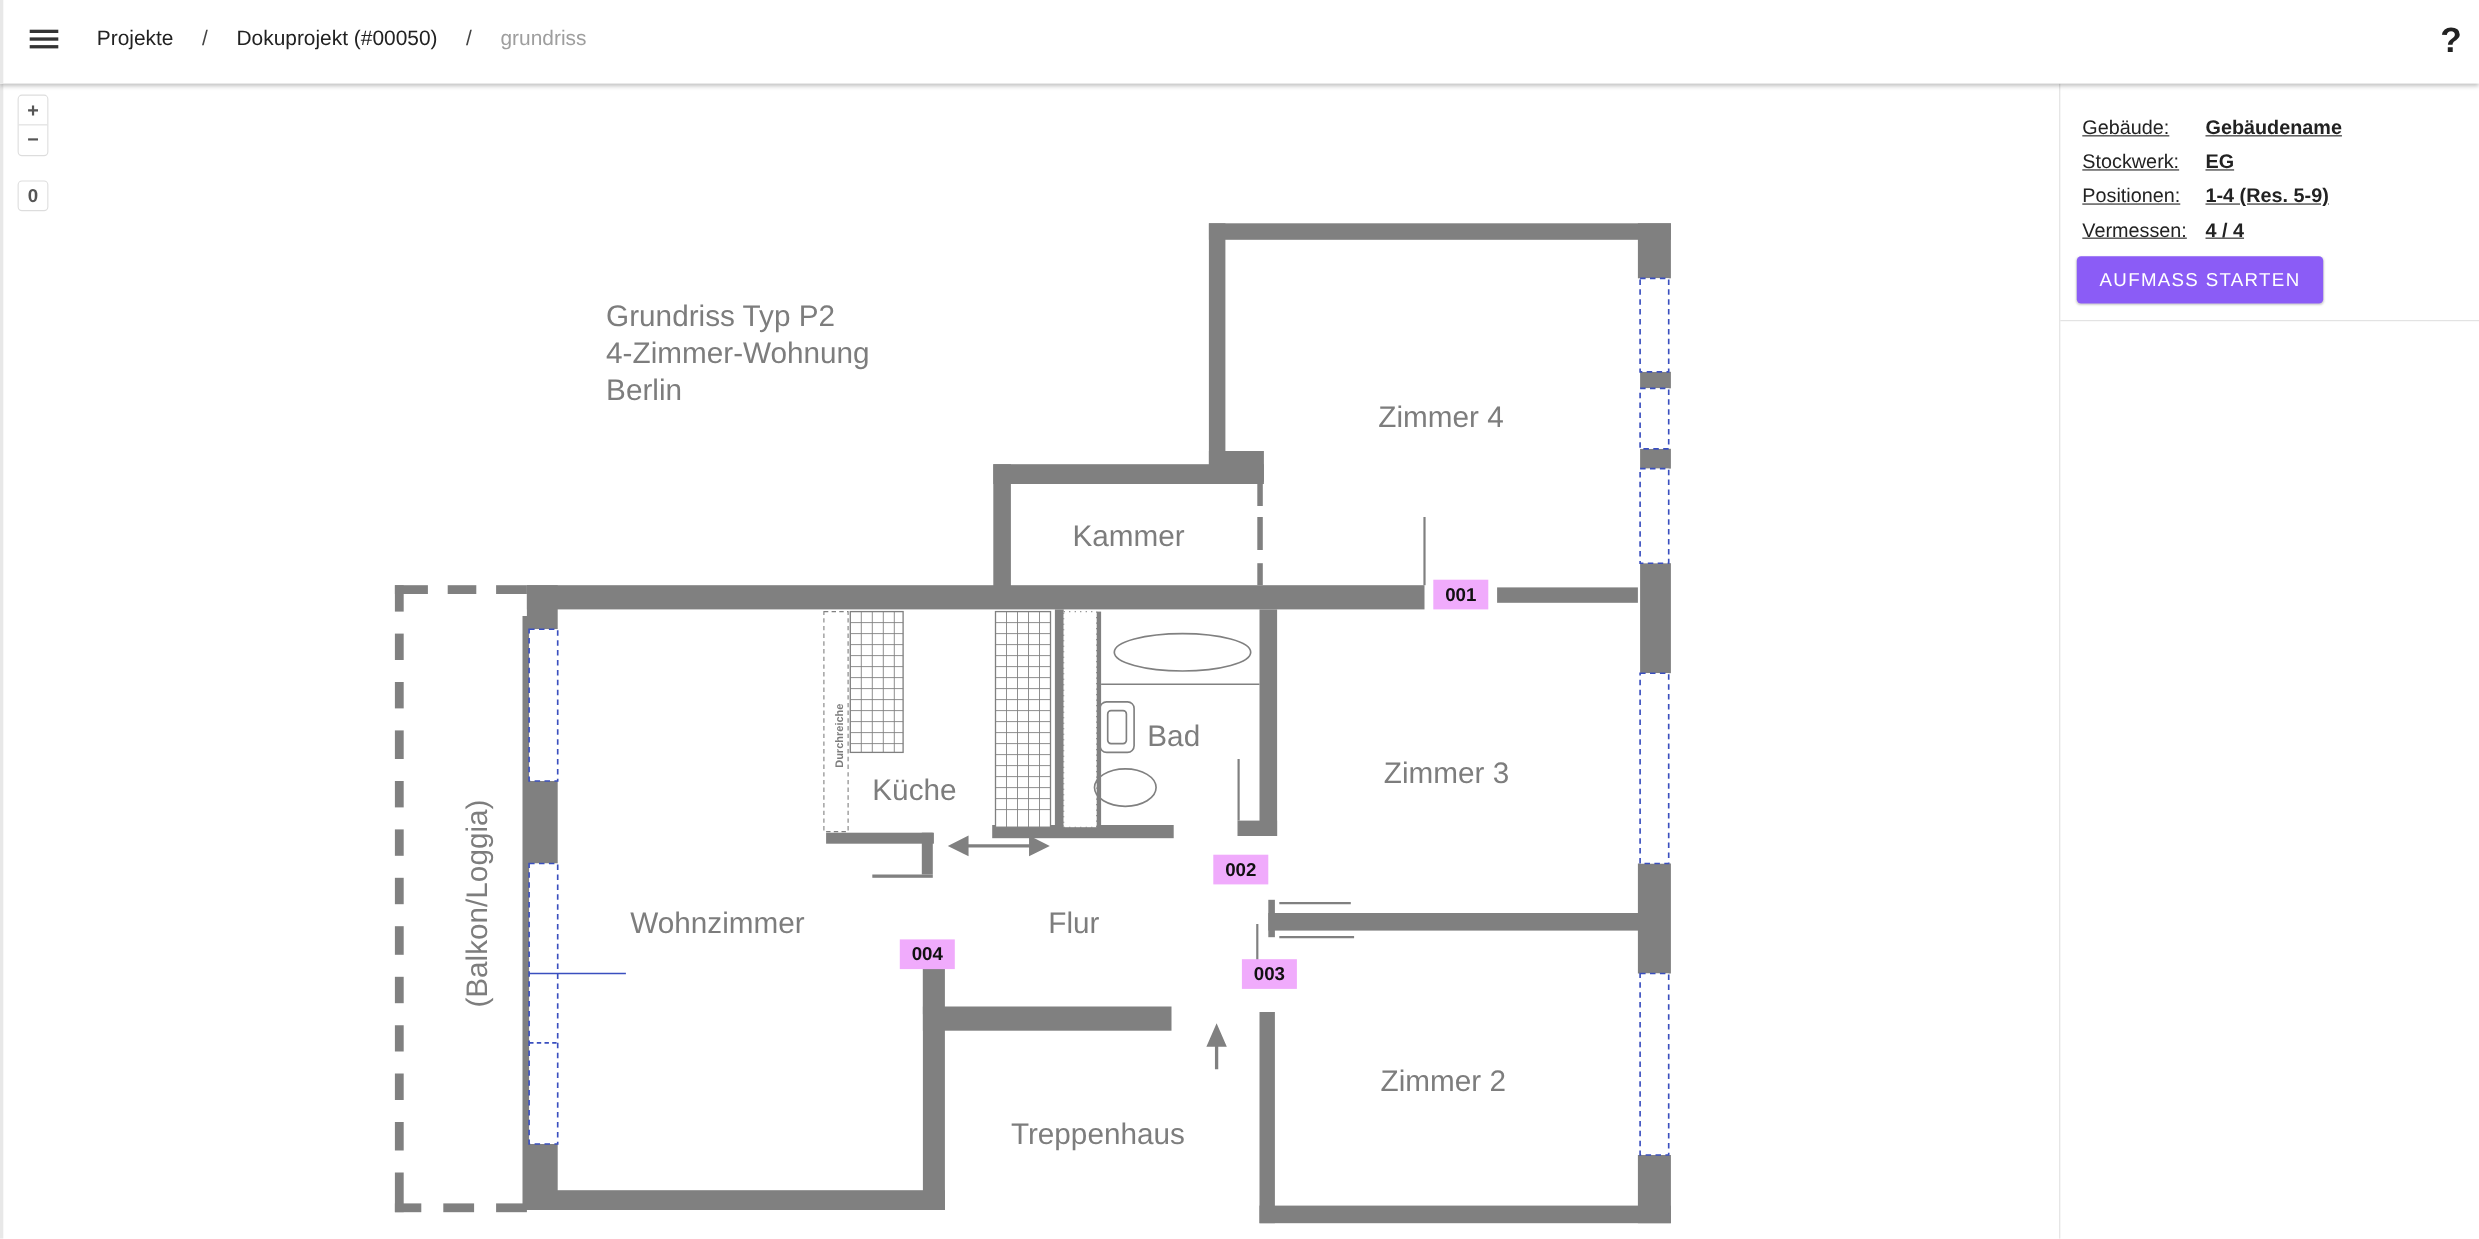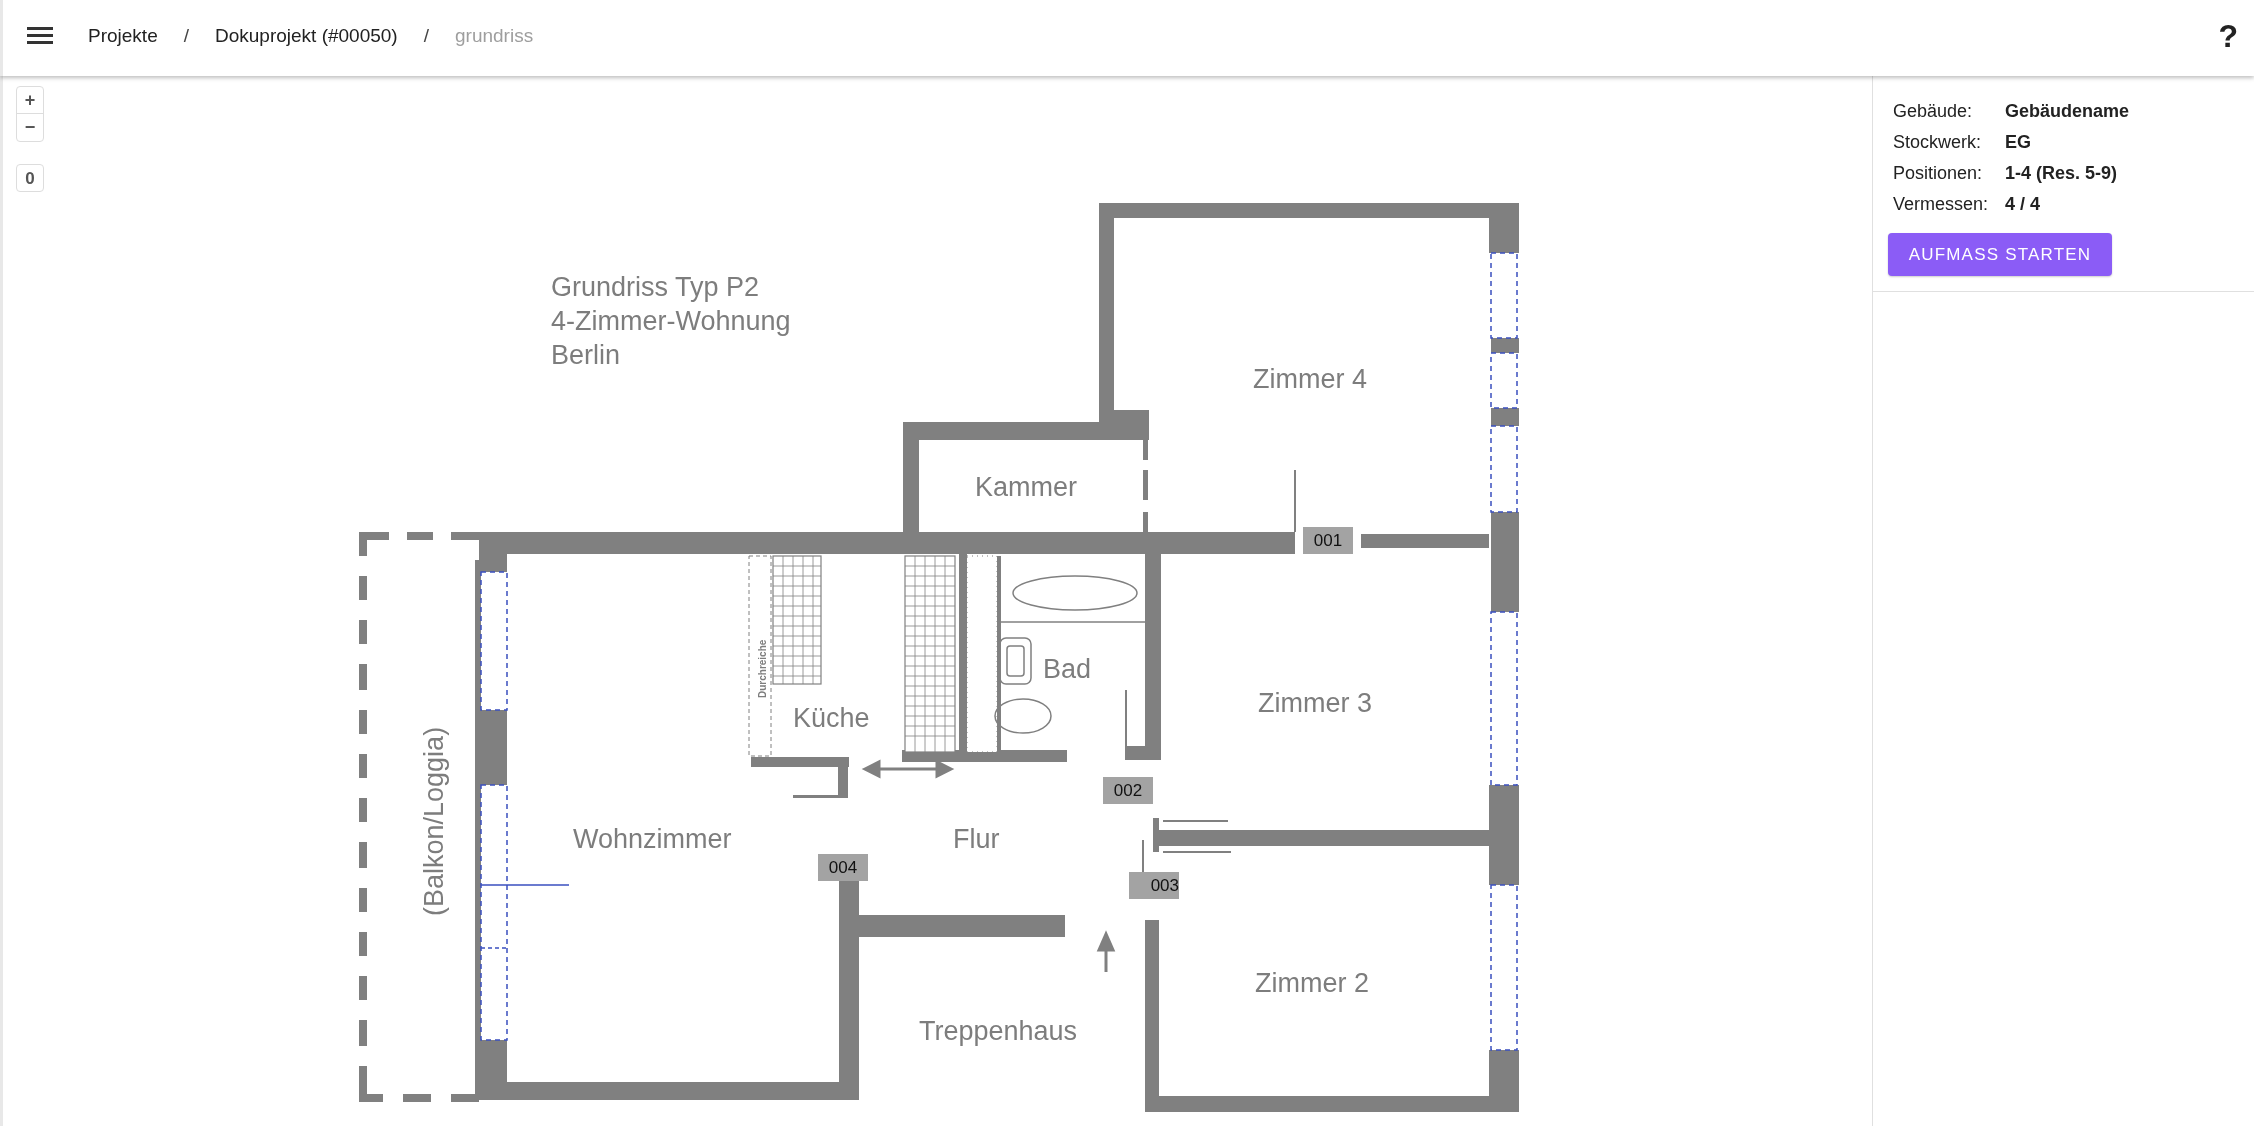--- a/index.html
+++ b/index.html
@@ -18,25 +18,25 @@
   .help { position: absolute; right: 16px; top: 18px; font-size: 32px; color: #222; font-weight: bold; cursor: pointer; }
 
   .map-area { position: absolute; left: 0; top: 76px; width: 1872px; height: 1050px; background: #fff; border-left: 3px solid #e8e8e8; overflow: hidden; }
   .zoom-ctrl { position: absolute; left: 13px; top: 10px; width: 28px; border: 1px solid #ddd; border-radius: 4px; background: #fff; }
   .zoom-ctrl div { height: 27px; text-align: center; font-size: 18px; font-weight: bold; color: #555; line-height: 26px; cursor: pointer; }
   .zoom-ctrl div:first-child { border-bottom: 1px solid #ddd; }
   .level-badge { position: absolute; left: 13px; top: 88px; width: 28px; height: 28px; border: 1px solid #ddd; border-radius: 4px; background: #fff; text-align: center; line-height: 27px; font-weight: bold; font-size: 17px; color: #555; }
 
   .plan { position: absolute; left: 0; top: 0; }
   .plan-text { font-family: "Liberation Sans", sans-serif; fill: #7d7d7d; }
-  .pos-badge { position: absolute; background: #a3a3a3; color: #111; font-weight: normal; font-size: 17px; width: 50px; height: 27px; text-align: center; line-height: 27px; cursor: pointer; }
+  .pos-badge { position: absolute; background: #f0abfc; color: #111; font-weight: bold; font-size: 17px; width: 50px; height: 27px; text-align: center; line-height: 27px; cursor: pointer; }
 
   .side-panel { position: absolute; left: 1872px; top: 76px; width: 382px; height: 1050px; background: #fff; border-left: 1px solid #e0e0e0; }
   .info { position: absolute; left: 20px; top: 20px; font-size: 18px; color: #222; }
-  .info-row { display: flex; height: 31px; align-items: center; }
+  .info-row { display: flex; height: 31px; align-items: flex-end; text-decoration: underline; }
   .info-row .lbl { width: 112px; }
   .info-row .val { font-weight: bold; }
   .start-btn { position: absolute; left: 15px; top: 157px; width: 224px; height: 43px; background: #8b5cf6; color: #fff; border-radius: 4px; border: none; font-size: 17px; letter-spacing: 1.2px; font-family: "Liberation Sans", sans-serif; cursor: pointer; box-shadow: 0 1px 2px rgba(0,0,0,0.2); }
   .panel-divider { position: absolute; left: 0; top: 215px; width: 382px; height: 1px; background: #e0e0e0; }
 </style>
 </head>
 <body>
 
 <div class="header">
   <div class="menu-btn">
@@ -228,21 +228,21 @@
       <text x="950" y="848" font-size="27">Flur</text>
       <text x="1252" y="992" font-size="27">Zimmer 2</text>
       <text x="916" y="1040" font-size="27">Treppenhaus</text>
       <text x="0" y="0" font-size="27" transform="translate(440,916) rotate(-90)">(Balkon/Loggia)</text>
       <text x="0" y="0" font-size="10" font-weight="bold" transform="translate(763,698) rotate(-90)">Durchreiche</text>
     </g>
   </svg>
 
   <div class="pos-badge" style="left:1300px; top:451px;">001</div>
   <div class="pos-badge" style="left:1100px; top:701px;">002</div>
-  <div class="pos-badge" style="left:1126px; top:796px;text-align:right;">003</div>
+  <div class="pos-badge" style="left:1126px; top:796px;">003</div>
   <div class="pos-badge" style="left:815px; top:778px;">004</div>
 
   <div class="zoom-ctrl">
     <div>+</div>
     <div>−</div>
   </div>
   <div class="level-badge">0</div>
 </div>
 
 <div class="side-panel">

